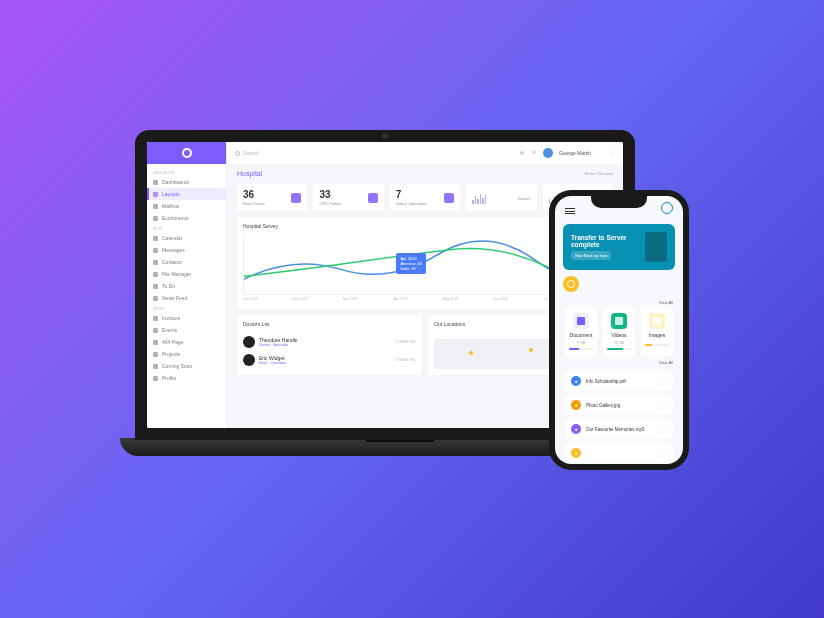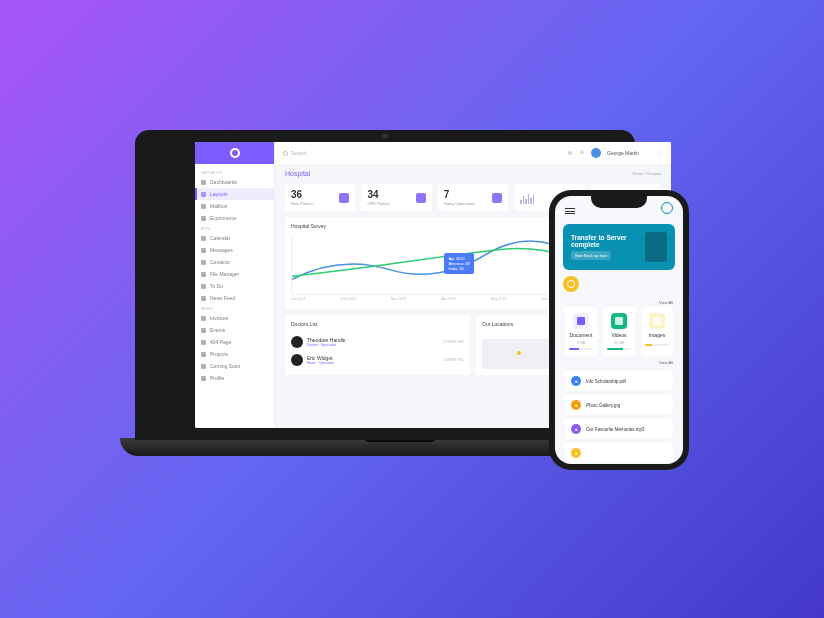--- a/index.html
+++ b/index.html
@@ -43,21 +43,20 @@
   border-radius: 2px;
 }
 .laptop-inner {
   width: 100%;
   height: 100%;
   background: #f5f6fa;
   border-radius: 2px;
   display: flex;
   overflow: hidden;
   font-size: 5px;
-  margin-left: 48px;
 }
 .laptop-base {
   width: 560px;
   height: 18px;
   background: linear-gradient(180deg, #3a3a3a 0%, #1a1a1a 100%);
   border-radius: 0 0 24px 24px;
   margin: -2px auto 0;
 }
 .laptop-keydent {
   width: 70px;
@@ -502,21 +501,21 @@
           <div class="stat-row">
             <div class="stat-card">
               <div>
                   <div class="stat-num">36</div>
                   <div class="stat-lbl">New Patient</div>
                 </div>
               <div class="stat-ic"></div>
             </div>
             <div class="stat-card">
               <div>
-                  <div class="stat-num">34</div>
+                  <div class="stat-num">33</div>
                   <div class="stat-lbl">OPD Patient</div>
                 </div>
               <div class="stat-ic"></div>
             </div>
             <div class="stat-card">
               <div>
                   <div class="stat-num">7</div>
                   <div class="stat-lbl">Today Operations</div>
                 </div>
               <div class="stat-ic"></div>

